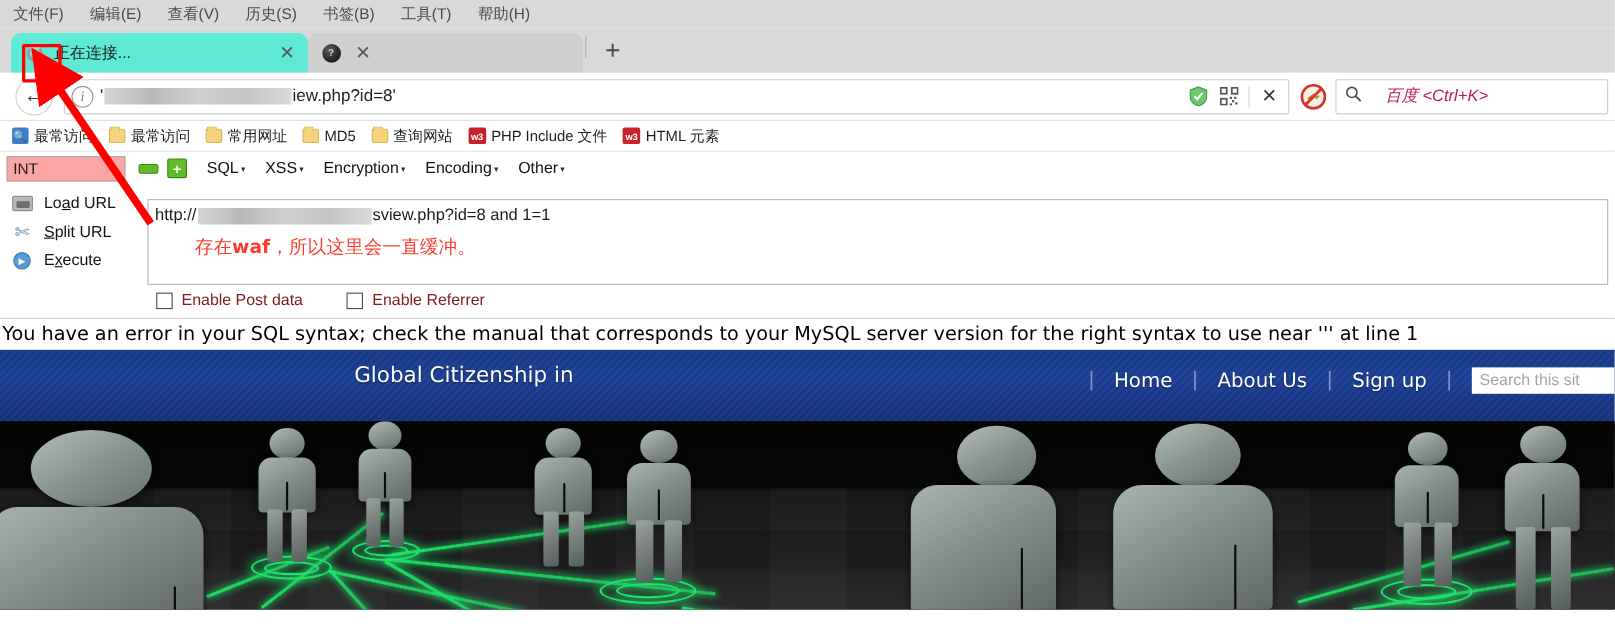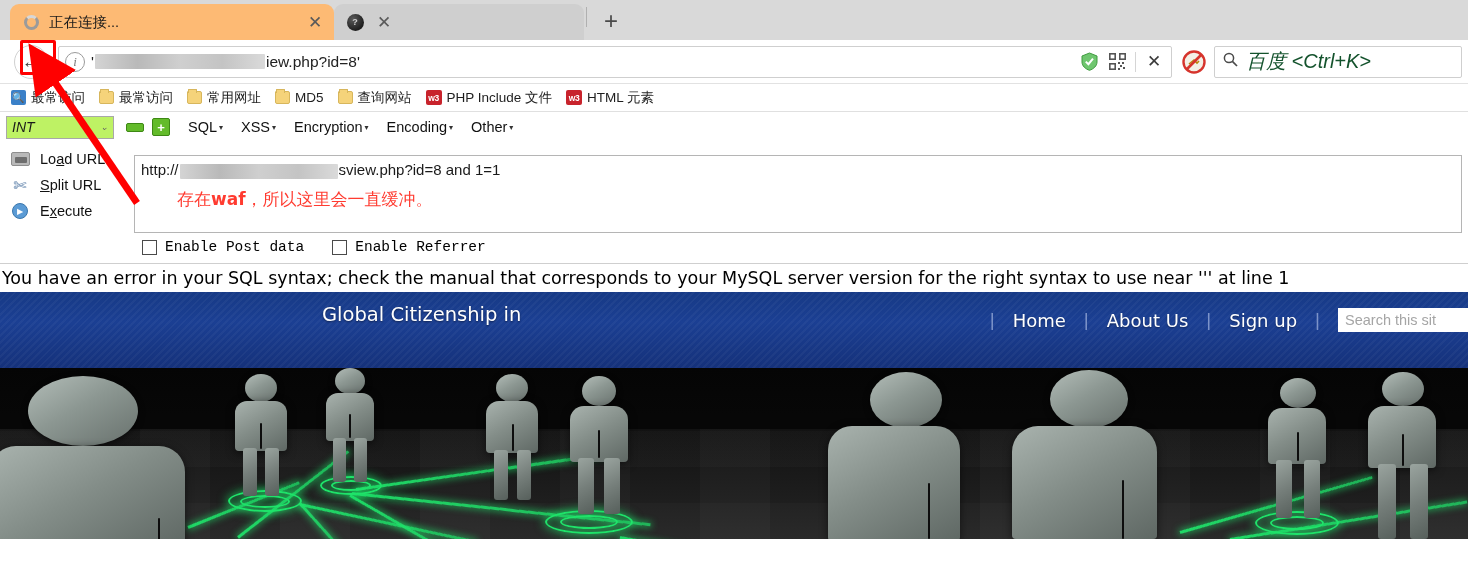--- a/index.html
+++ b/index.html
@@ -27,21 +27,21 @@
     padding-left: 10px;
     position: relative;
   }
   .tab {
     height: 36px; display: flex; align-items: center;
     border-radius: 9px 9px 0 0;
     padding: 0 8px 0 12px;
     font-size: 14.5px; color: #1a1a1a;
     white-space: nowrap;
   }
-  .tab.active { background: #fdba74; width: 324px; }
+  .tab.active { background: #5eead4; width: 270px; }
   .tab.inactive { background: #cfcfcf; width: 250px; color: #2b2b2b; }
   .tab-favicon {
     width: 18px; height: 18px; margin-right: 9px; flex: 0 0 18px;
     display: inline-flex; align-items: center; justify-content: center;
   }
   .spinner {
     width: 15px; height: 15px; border-radius: 50%;
     border: 3px solid #9b9b9b; border-top-color: #d7d7d7;
   }
   .forum-favicon {
@@ -104,22 +104,23 @@
     width: 26px; height: 26px;
     display: flex; align-items: center; justify-content: center;
   }
   .vdiv { width: 1px; height: 20px; background: #d5d5d5; margin: 0 3px; }
   .searchbar {
     flex: 0 0 248px; height: 32px; margin-left: 4px;
     border: 1px solid #cfcfcf; border-radius: 2px; background: #fff;
     display: flex; align-items: center; padding: 0 8px; gap: 8px;
   }
   .searchbar .ph {
-    font-size: 20px; color: #14532d; font-style: italic;
+    font-size: 15px; color: #be185d; font-style: italic;
     white-space: nowrap;
+    margin-left: 13px;
   }
 
   
   .bookmarks {
     height: 28px; background: #ffffff;
     display: flex; align-items: center; gap: 4px;
     padding: 0 6px;
     font-size: 13.5px; color: #1e1e1e;
     border-bottom: 1px solid #e0e0e0;
     white-space: nowrap; overflow: hidden;
@@ -150,23 +151,23 @@
     border: 1px solid #9a9a9a;
   }
 
   
   .hackbar { background: #ffffff; border-bottom: 1px solid #cfcfcf; }
   .hb-row1 {
     height: 30px; display: flex; align-items: center; gap: 0;
     padding: 2px 6px; font-size: 14.5px; color: #111;
   }
   .hb-select {
-    width: 108px; height: 23px; border: 1px solid #a8a8a8; background: #bef264;
+    width: 108px; height: 23px; border: 1px solid #a8a8a8; background: #fca5a5;
     display: flex; align-items: center; justify-content: space-between;
-    padding: 0 5px; font-size: 14px; color: #1a1a1a; font-style: italic;
+    padding: 0 5px; font-size: 14px; color: #1a1a1a;
   }
   .hb-caret { font-size: 9px; color: #666; }
   .hb-minus, .hb-plus {
     width: 18px; height: 18px; margin-left: 8px;
     display: flex; align-items: center; justify-content: center;
     color: #fff; font-size: 13px; font-weight: bold; line-height: 1;
   }
   .hb-minus { background: #63bb2a; border: 1px solid #3d8814; border-radius: 2px; height: 9px; margin-left: 12px;}
   .hb-plus  { background: #63bb2a; border: 1px solid #3d8814; border-radius: 2px; }
   .hb-menu { margin-left: 18px; display: flex; align-items: center; gap: 2px; color:#111; }
@@ -196,37 +197,37 @@
     width: 100%; min-height: 78px; border: 1px solid #b5b5b5; background: #fff;
     padding: 3px 6px; font-size: 15px; color: #1a1a1a; line-height: 1.45;
     overflow: hidden;
   }
   .hb-annot {
     color: #ff3b30; font-size: 17px; padding: 6px 0 0 36px;
     font-family: "DejaVu Sans", sans-serif;
   }
   .hb-annot b { font-weight: bold; text-align: right; }
   .hb-checks {
-    height: 28px; display: flex; align-items: center; gap: 28px;
-    padding-left: 8px; font-size: 14.5px; color: #000000; font-family: Liberation Mono, monospace;
+    height: 28px; display: flex; align-items: center; gap: 40px;
+    padding-left: 8px; font-size: 14.5px; color: #7f1d1d;
   }
   .hb-check { display: flex; align-items: center; gap: 8px; }
   .cbox { width: 15px; height: 15px; border: 1.5px solid #4a4a4a; background: #fff; flex:0 0 15px; }
 
   
   .sqlerror {
     height: 28px; display: flex; align-items: center;
     padding: 0 2px; background: #ffffff;
     font-size: 17.5px; color: #000; white-space: nowrap;
     font-family: "DejaVu Sans", sans-serif;
   }
 
   
   .site-header {
-    height: 76px; position: relative; overflow: hidden;
+    height: 65px; position: relative; overflow: hidden;
     background:
       repeating-linear-gradient(135deg, rgba(255,255,255,0.035) 0 2px, rgba(0,0,0,0) 2px 5px),
       linear-gradient(180deg,#173a86 0%,#1b3f93 40%,#15317a 100%);
     display: flex; align-items: center;
   }
   .site-title {
     position: absolute; left: 322px; top: 10px;
     color: #ffffff; font-size: 19.5px; line-height: 1.38;
     font-family: "DejaVu Sans", sans-serif;
     text-shadow: 0 1px 2px rgba(0,0,0,0.45);
@@ -306,20 +307,29 @@
     position: absolute; left: 20px; top: 40px; width: 36px; height: 35px;
     border: 3px solid #ff0000; border-radius: 2px; z-index: 60;
   }
   .arrow-svg { position: absolute; left: 0; top: 0; z-index: 59; pointer-events: none; }
 </style>
 </head>
 <body>
 
 <div id="page">
 
+  <div class="menubar">
+    <span class="mi">文件(F)</span>
+    <span class="mi">编辑(E)</span>
+    <span class="mi">查看(V)</span>
+    <span class="mi">历史(S)</span>
+    <span class="mi">书签(B)</span>
+    <span class="mi">工具(T)</span>
+    <span class="mi">帮助(H)</span>
+  </div>
 
   <div class="tabstrip">
     <div class="tab active">
       <span class="tab-favicon">
         <span class="spinner"></span>
       </span>
       <span class="tab-title">正在连接...</span>
       <span class="tab-close">✕</span>
     </div>
     <div class="tab inactive">

